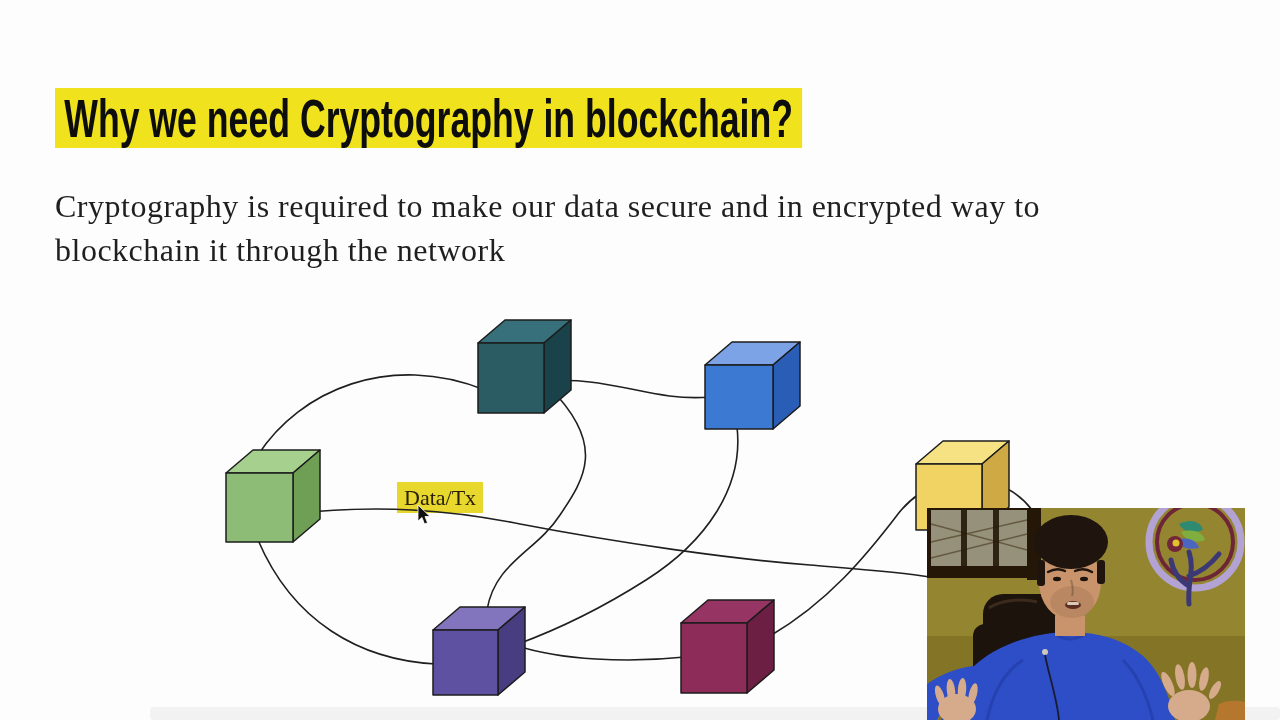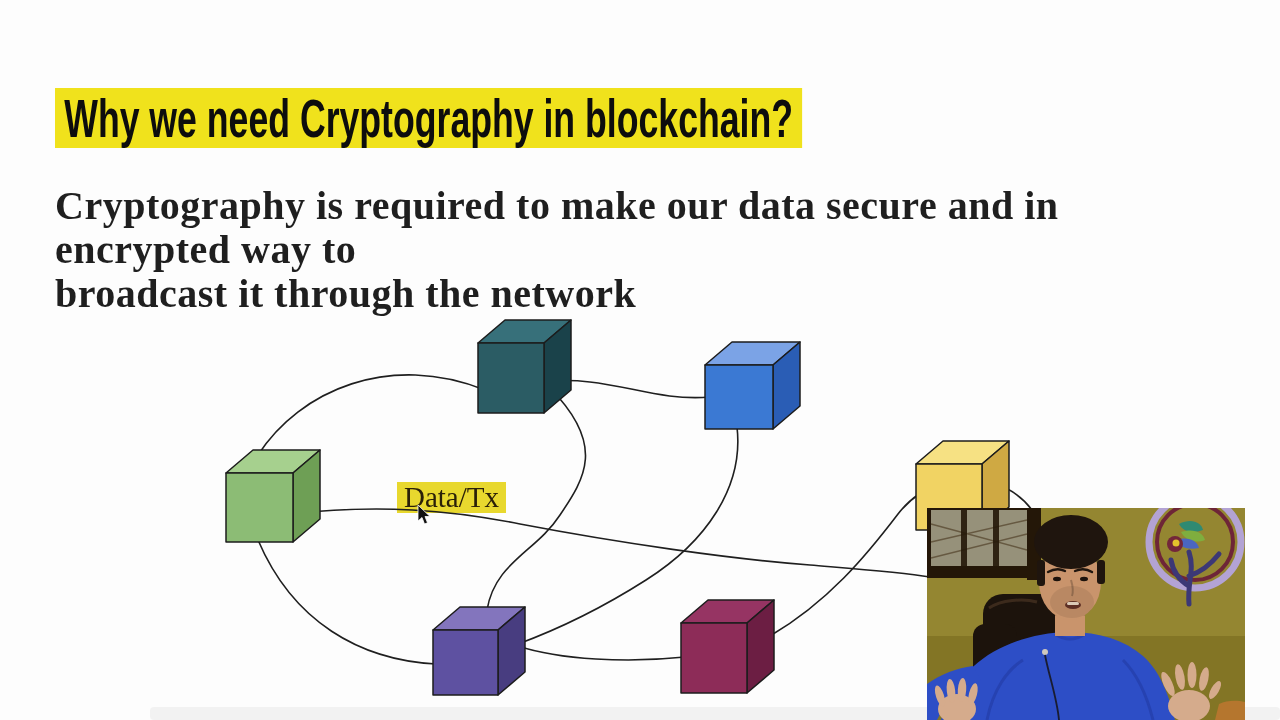--- a/index.html
+++ b/index.html
@@ -15,32 +15,31 @@
     display:inline-block;background:var(--title-highlight);
     transform:scaleX(.66);transform-origin:left center;
     padding:0 14px;height:60px;line-height:60px;white-space:nowrap;
     font-weight:700;font-size:54px;color:var(--title-text);
     font-family:"Liberation Sans",sans-serif;letter-spacing:0px;
   }
   
   #body-text{
     left:55px;top:184px;z-index:5;width:1110px;
     font-family:"Liberation Serif",serif;
-    font-size:40px;line-height:44px;color:var(--body-text);
+    font-size:32px;line-height:44px;color:var(--body-text);
     letter-spacing:.5px;
-    font-weight:bold;
   }
   
   #diagram{left:0;top:0;z-index:2;}
   
   #datatx-label{
     left:397px;top:482px;z-index:1;
     background:var(--label-highlight);
     font-family:"Liberation Serif",serif;
-    font-size:29px;line-height:31px;height:31px;
+    font-size:22px;line-height:31px;height:31px;
     padding:0 7px;color:var(--label-text);white-space:nowrap;
   }
   
   #cursor{z-index:6;width:16px;height:22px;}
   
   #bottom-band{
     left:150px;top:707px;width:1130px;height:13px;z-index:1;
     background:#ededed;opacity:.65;border-radius:4px;
   }
   
@@ -51,21 +50,21 @@
 </style>
 </head>
 <body>
 
 <div class="abs" id="title-wrap">
   <span id="title-hl">Why we need Cryptography in blockchain?</span>
 </div>
 
 <div class="abs" id="body-text">
   <div>Cryptography is required to make our data secure and in encrypted way to</div>
-  <div>broadcast it through the network</div>
+  <div>blockchain it through the network</div>
 </div>
 
 <div class="abs" id="bottom-band"></div>
 
 <div class="abs" id="datatx-label">Data/Tx</div>
 
 <svg class="abs" id="diagram" width="1280" height="720" viewBox="0 0 1280 720">
     <g>
       <path d="M 258,455 C 300,390 390,352 485,390" fill="none" stroke="#1f1f1f" stroke-width="1.6"></path>
       <path d="M 540,382 C 610,374 648,402 710,397" fill="none" stroke="#1f1f1f" stroke-width="1.6"></path>

